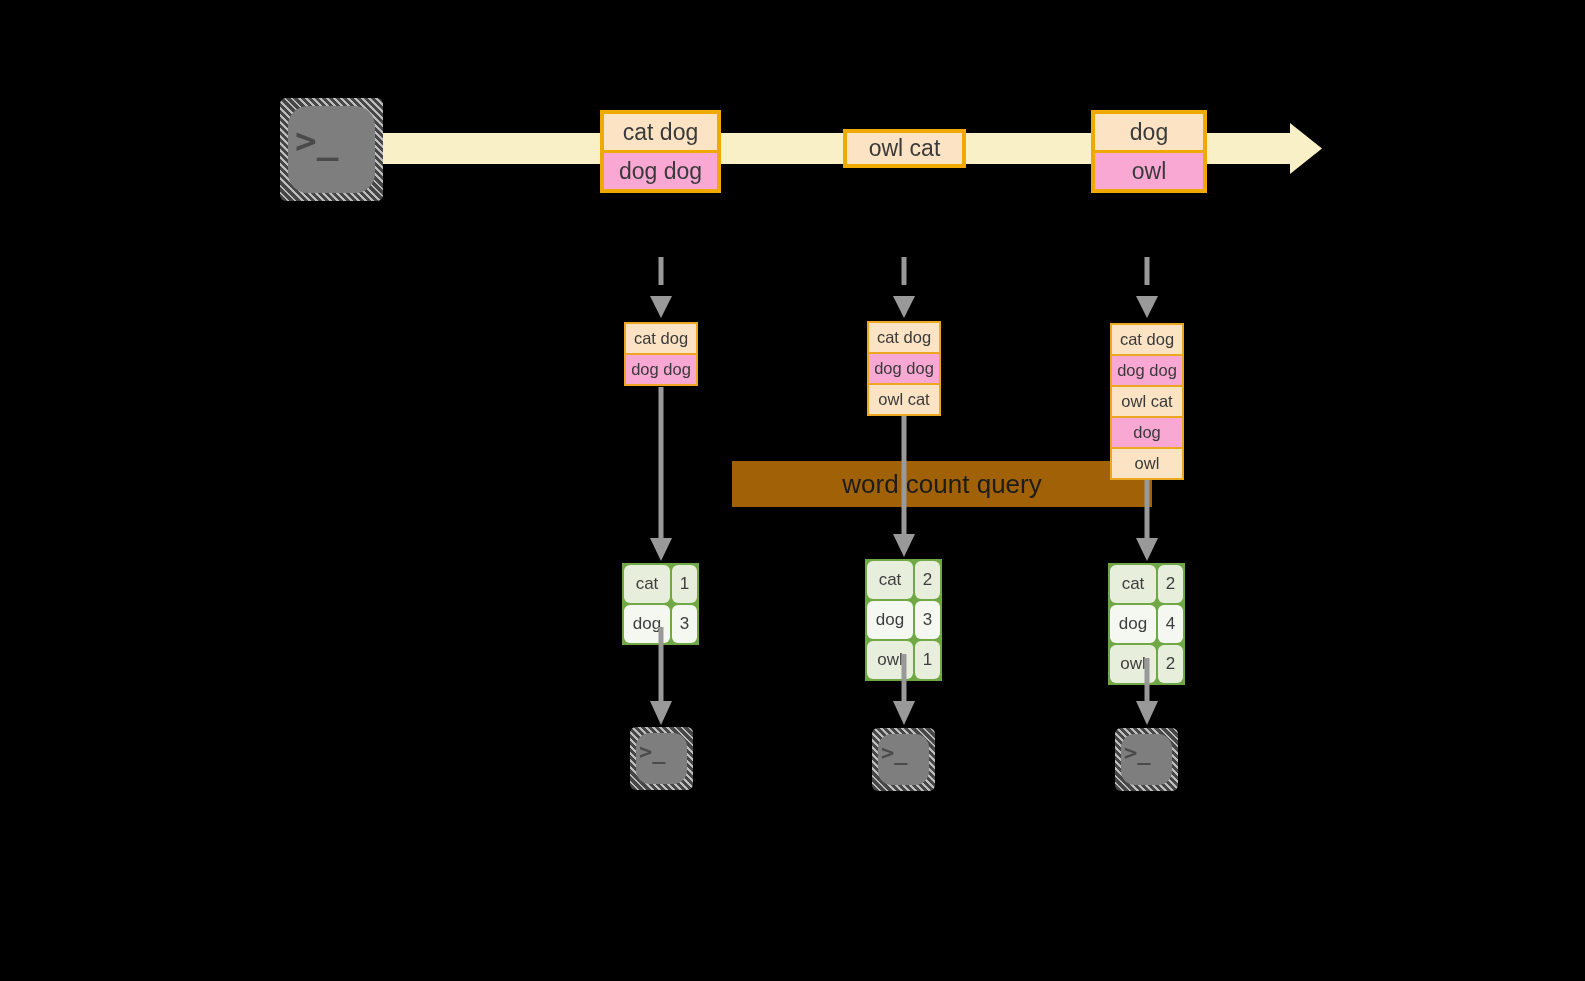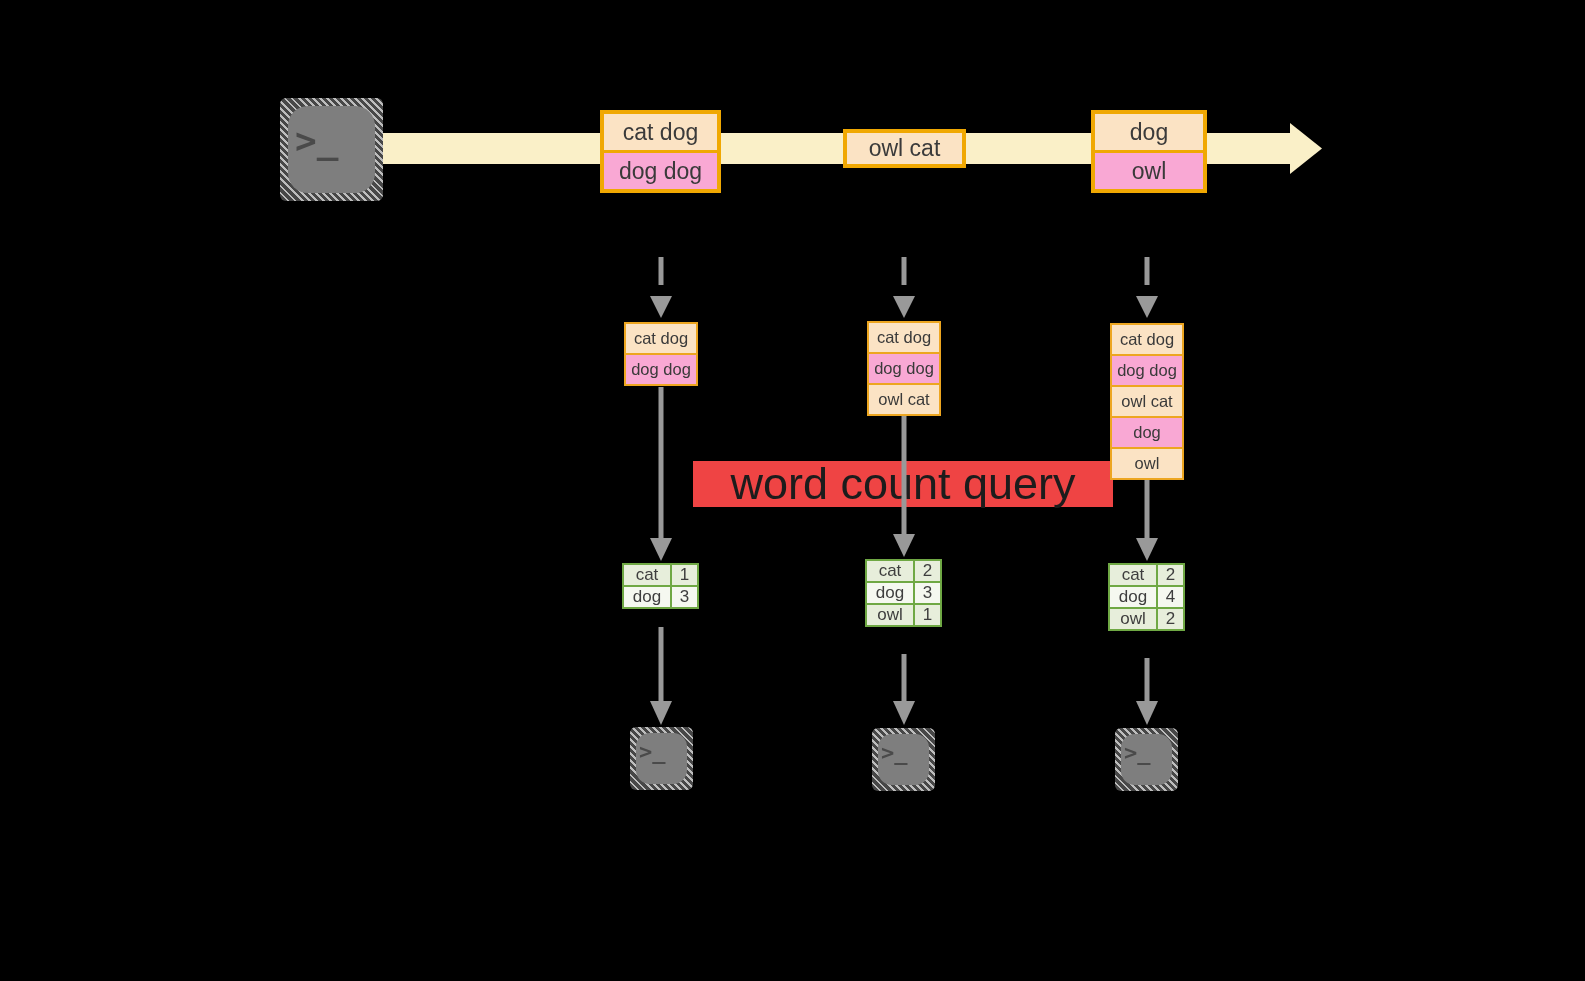--- a/index.html
+++ b/index.html
@@ -31,30 +31,30 @@
 
   .fa { background:#fbe3c4; }
   .fb { background:#f9a8d4; }
 
   
   .gtable {
     position:absolute; width:77px; display:grid; grid-template-columns:46px 25px;
     gap:2px; box-sizing:border-box; background:#6fa844; border:2px solid #6fa844;
   }
   .gcell {
-    height:20px; display:flex; align-items:center; justify-content:center;
-    font-size:17px; color:#3e3e3e;
+    height:38px; display:flex; align-items:center; justify-content:center;
+    font-size:17px; color:#3e3e3e;border-radius:6px;
   }
   .ga { background:#e7eedb; }
   .gb { background:#f5f8f0; }
 
   
   .label-box {
-    position:absolute; left:693px; top:461px; width:420px; height:46px;
-    background:#ef4444; color:#1c1c1c; font-size:45px;
+    position:absolute; left:732px; top:461px; width:420px; height:46px;
+    background:#a16207; color:#1c1c1c; font-size:26px;
     display:flex; align-items:center; justify-content:center; white-space:nowrap;
   }
 
   
   .term {
     position:absolute; border-radius:6px;
     background:repeating-linear-gradient(45deg, #bdbdbd 0 2px, #474747 2px 5px);
   }
   .term-inner { position:absolute; background:#7e7e7e; }
   .term.src { left:280px; top:98px; width:103px; height:103px; }

